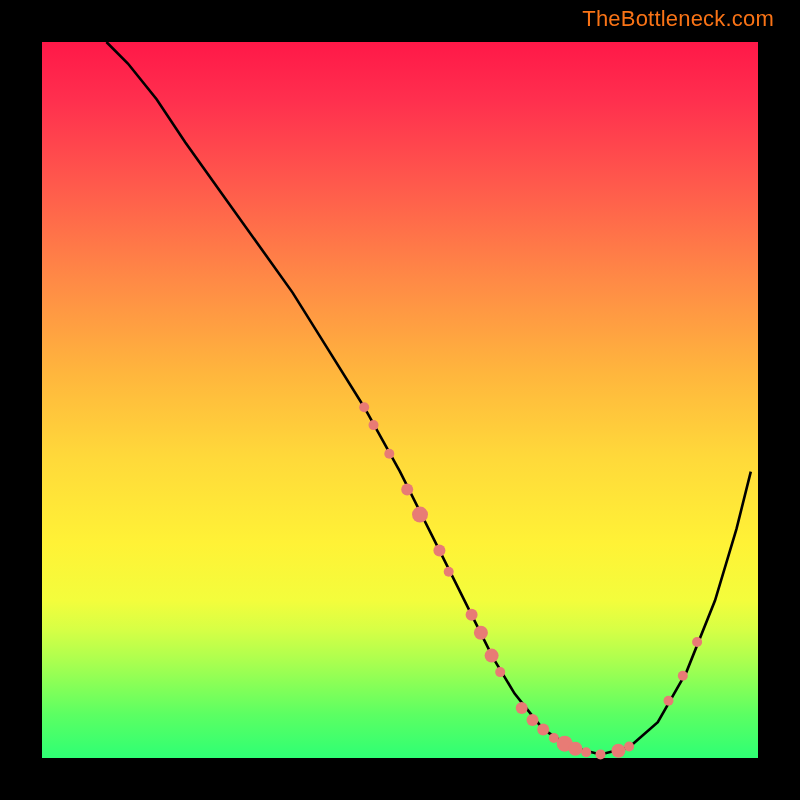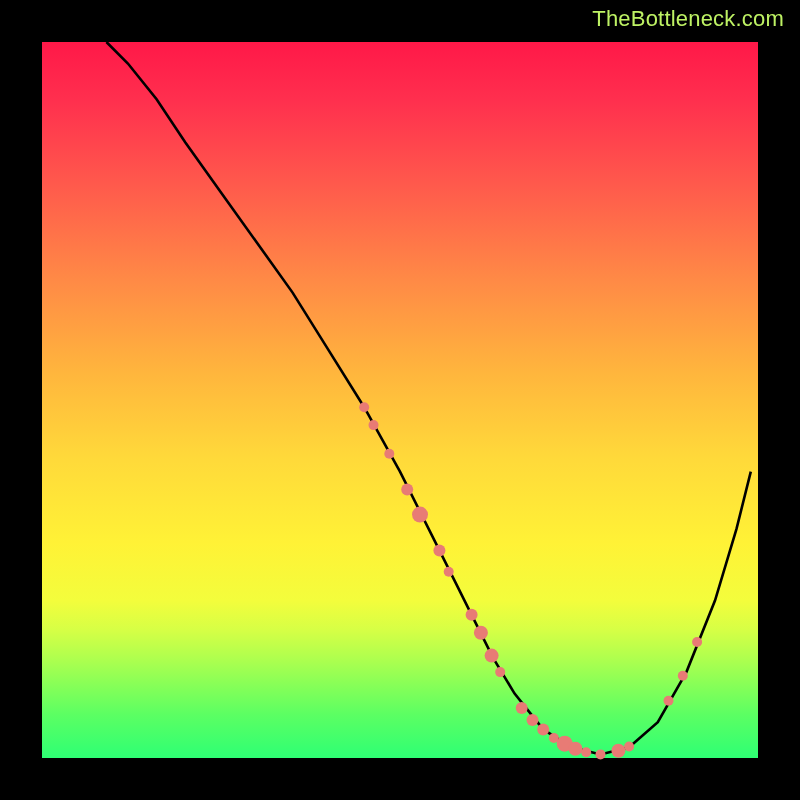--- a/index.html
+++ b/index.html
@@ -36,22 +36,22 @@
       #d7ff45 82%,
       #b0ff4e 86%,
       #85ff58 90%,
       #5bff63 94%,
       #2eff74 100%
     );
   }
   .watermark {
     position: absolute;
     top: 6px;
-    right: 16px;
-    color: #bef264;
+    right: 26px;
+    color: #f97316;
     font-size: 22px;
     letter-spacing: 0.2px;
     font-weight: 500;
   }
   svg.plot {
     position: absolute;
     left: 42px;
     top: 42px;
     width: 716px;
     height: 716px;

